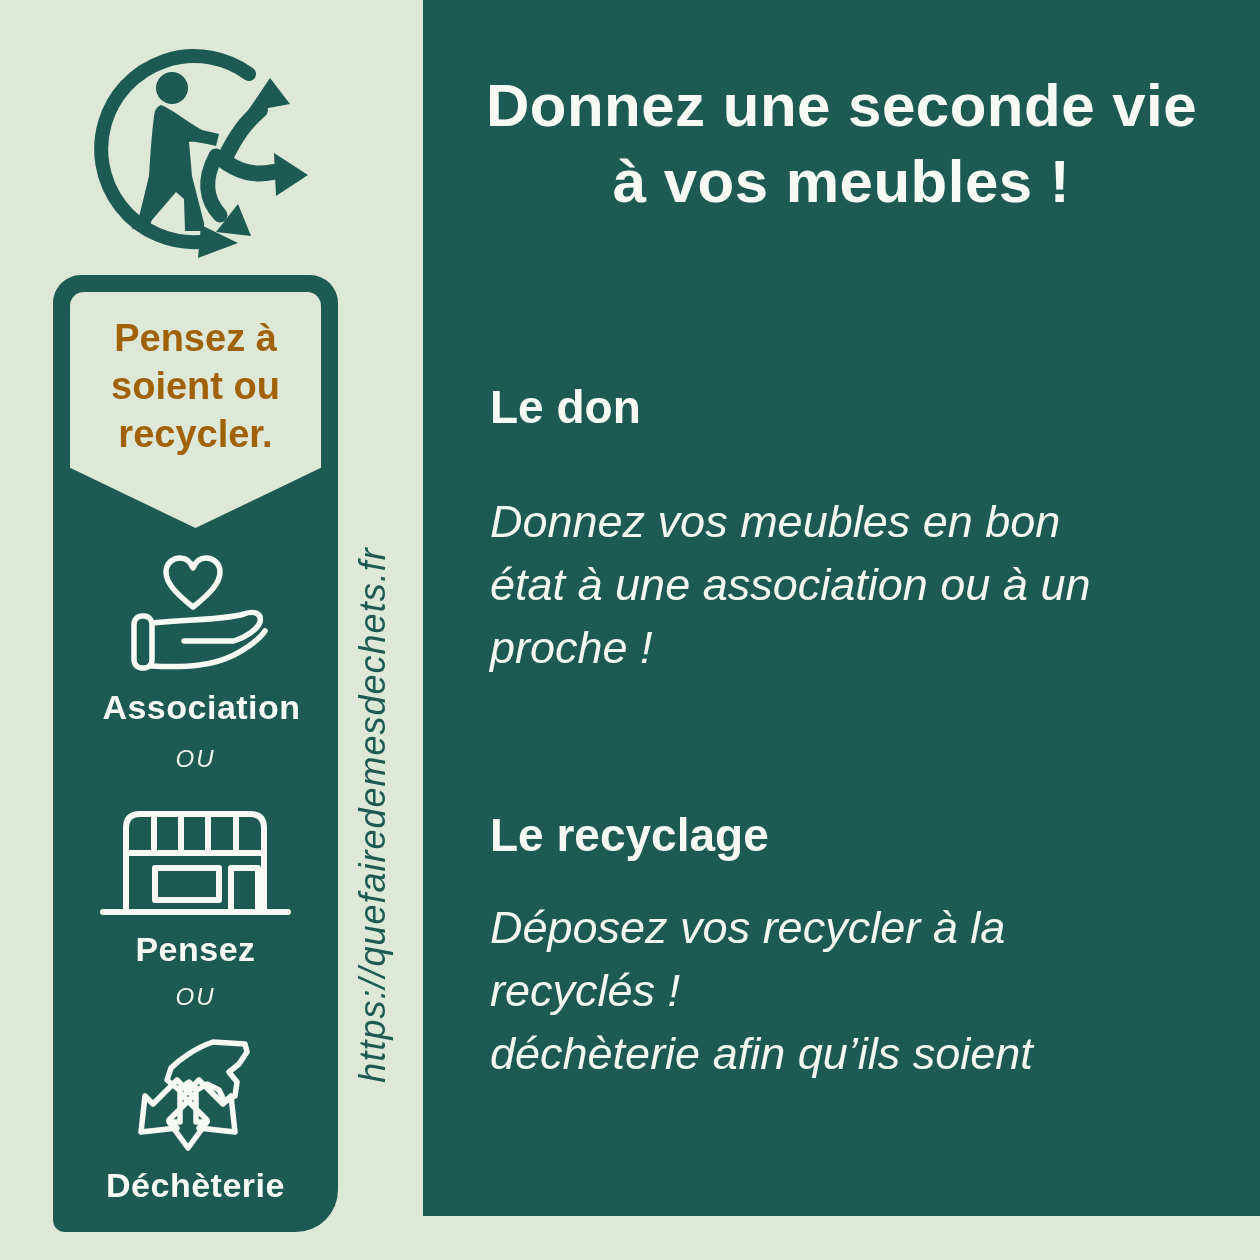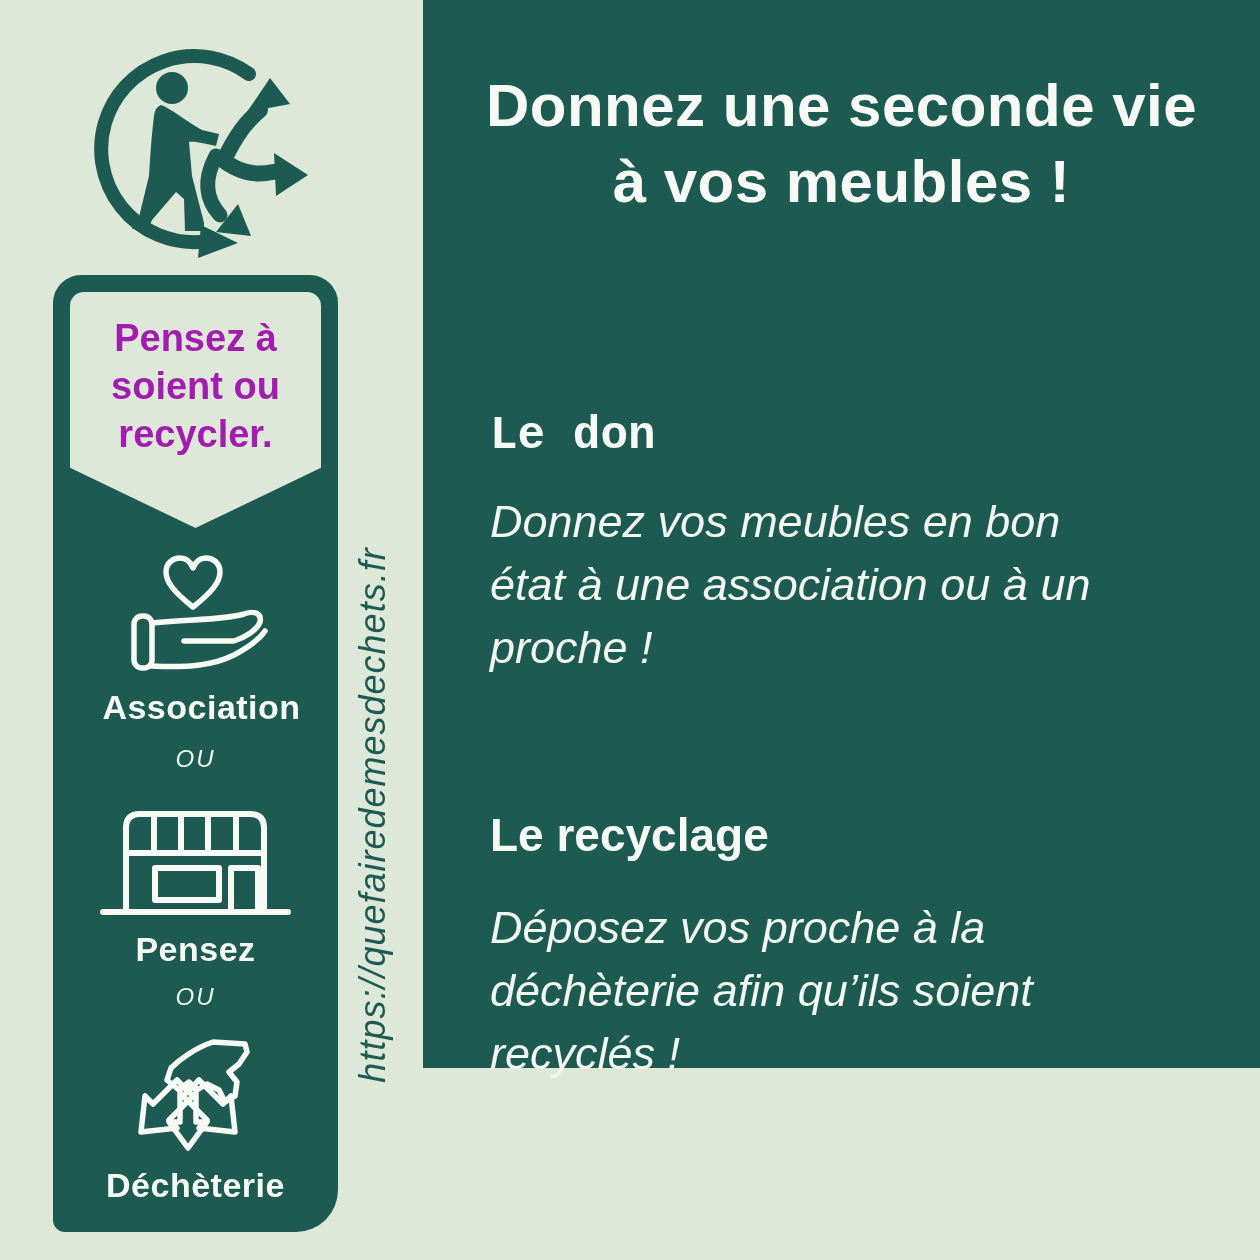--- a/index.html
+++ b/index.html
@@ -2,54 +2,54 @@
 <html><head>
 <meta charset="utf-8">
 <style>
   html,body { margin:0; padding:0; }
   body {
     width:1260px; height:1260px; position:relative; overflow:hidden;
     background:#dde8d8;
     font-family:"Liberation Sans", sans-serif;
   }
   .right-panel {
-    position:absolute; left:423px; top:0; width:837px; height:1068px;
+    position:absolute; left:423px; top:0; width:837px; height:1216px;
     background:#1d5a52;
   }
   .main-title {
     position:absolute; top:68px; left:0; width:100%;
     text-align:center; color:#f7faf4; font-weight:bold;
     font-size:60px; line-height:76px; letter-spacing:0.5px;
   }
   .section-heading {
     position:absolute; left:67px; color:#f7faf4;
     font-size:46px; font-weight:bold;
   }
-  .heading-don { top:410px;font-family:Liberation Mono, monospace; }
+  .heading-don { top:380px; }
   .heading-recyclage { top:808px; }
   .section-body {
     position:absolute; left:67px; color:#f2f7ef;
     font-size:45px; font-style:italic; line-height:63px;
   }
   .body-don { top:490px; }
   .body-recyclage { top:896px; }
 
   .triman { position:absolute; left:86px; top:42px; }
 
   .banner {
     position:absolute; left:53px; top:275px; width:285px; height:957px;
     background:#1d5a52; border-radius:28px 28px 42px 12px;
   }
   .pentagon {
     position:absolute; left:17px; top:17px; width:251px; height:236px;
     background:#dde8d8; border-radius:14px 14px 0 0;
     clip-path: polygon(0 0, 100% 0, 100% 74.5%, 50% 100%, 0 74.5%);
   }
   .banner-title {
-    padding-top:22px; text-align:center; color:#a21caf;
+    padding-top:22px; text-align:center; color:#a16207;
     font-weight:bold; font-size:38px; line-height:48px;
   }
   .banner-icon { position:absolute; }
   .icon-association { left:76px; top:280px; }
   .icon-magasin { left:45px; top:535px; }
   .icon-decheterie { left:74px; top:763px; }
   .banner-label {
     position:absolute; width:100%; text-align:center;
     color:#f7faf4; font-weight:bold; font-size:34px; letter-spacing:0.5px;
   }
@@ -161,17 +161,17 @@
 
   <div class="section-heading heading-don">Le don</div>
   <div class="section-body body-don">
     <div>Donnez vos meubles en bon</div>
     <div>état à une association ou à un</div>
     <div>proche !</div>
   </div>
 
   <div class="section-heading heading-recyclage">Le recyclage</div>
   <div class="section-body body-recyclage">
-    <div>Déposez vos proche à la</div>
+    <div>Déposez vos recycler à la</div>
+    <div>recyclés !</div>
     <div>déchèterie afin qu’ils soient</div>
-    <div>recyclés !</div>
   </div>
 </div>
 
 </body></html>

